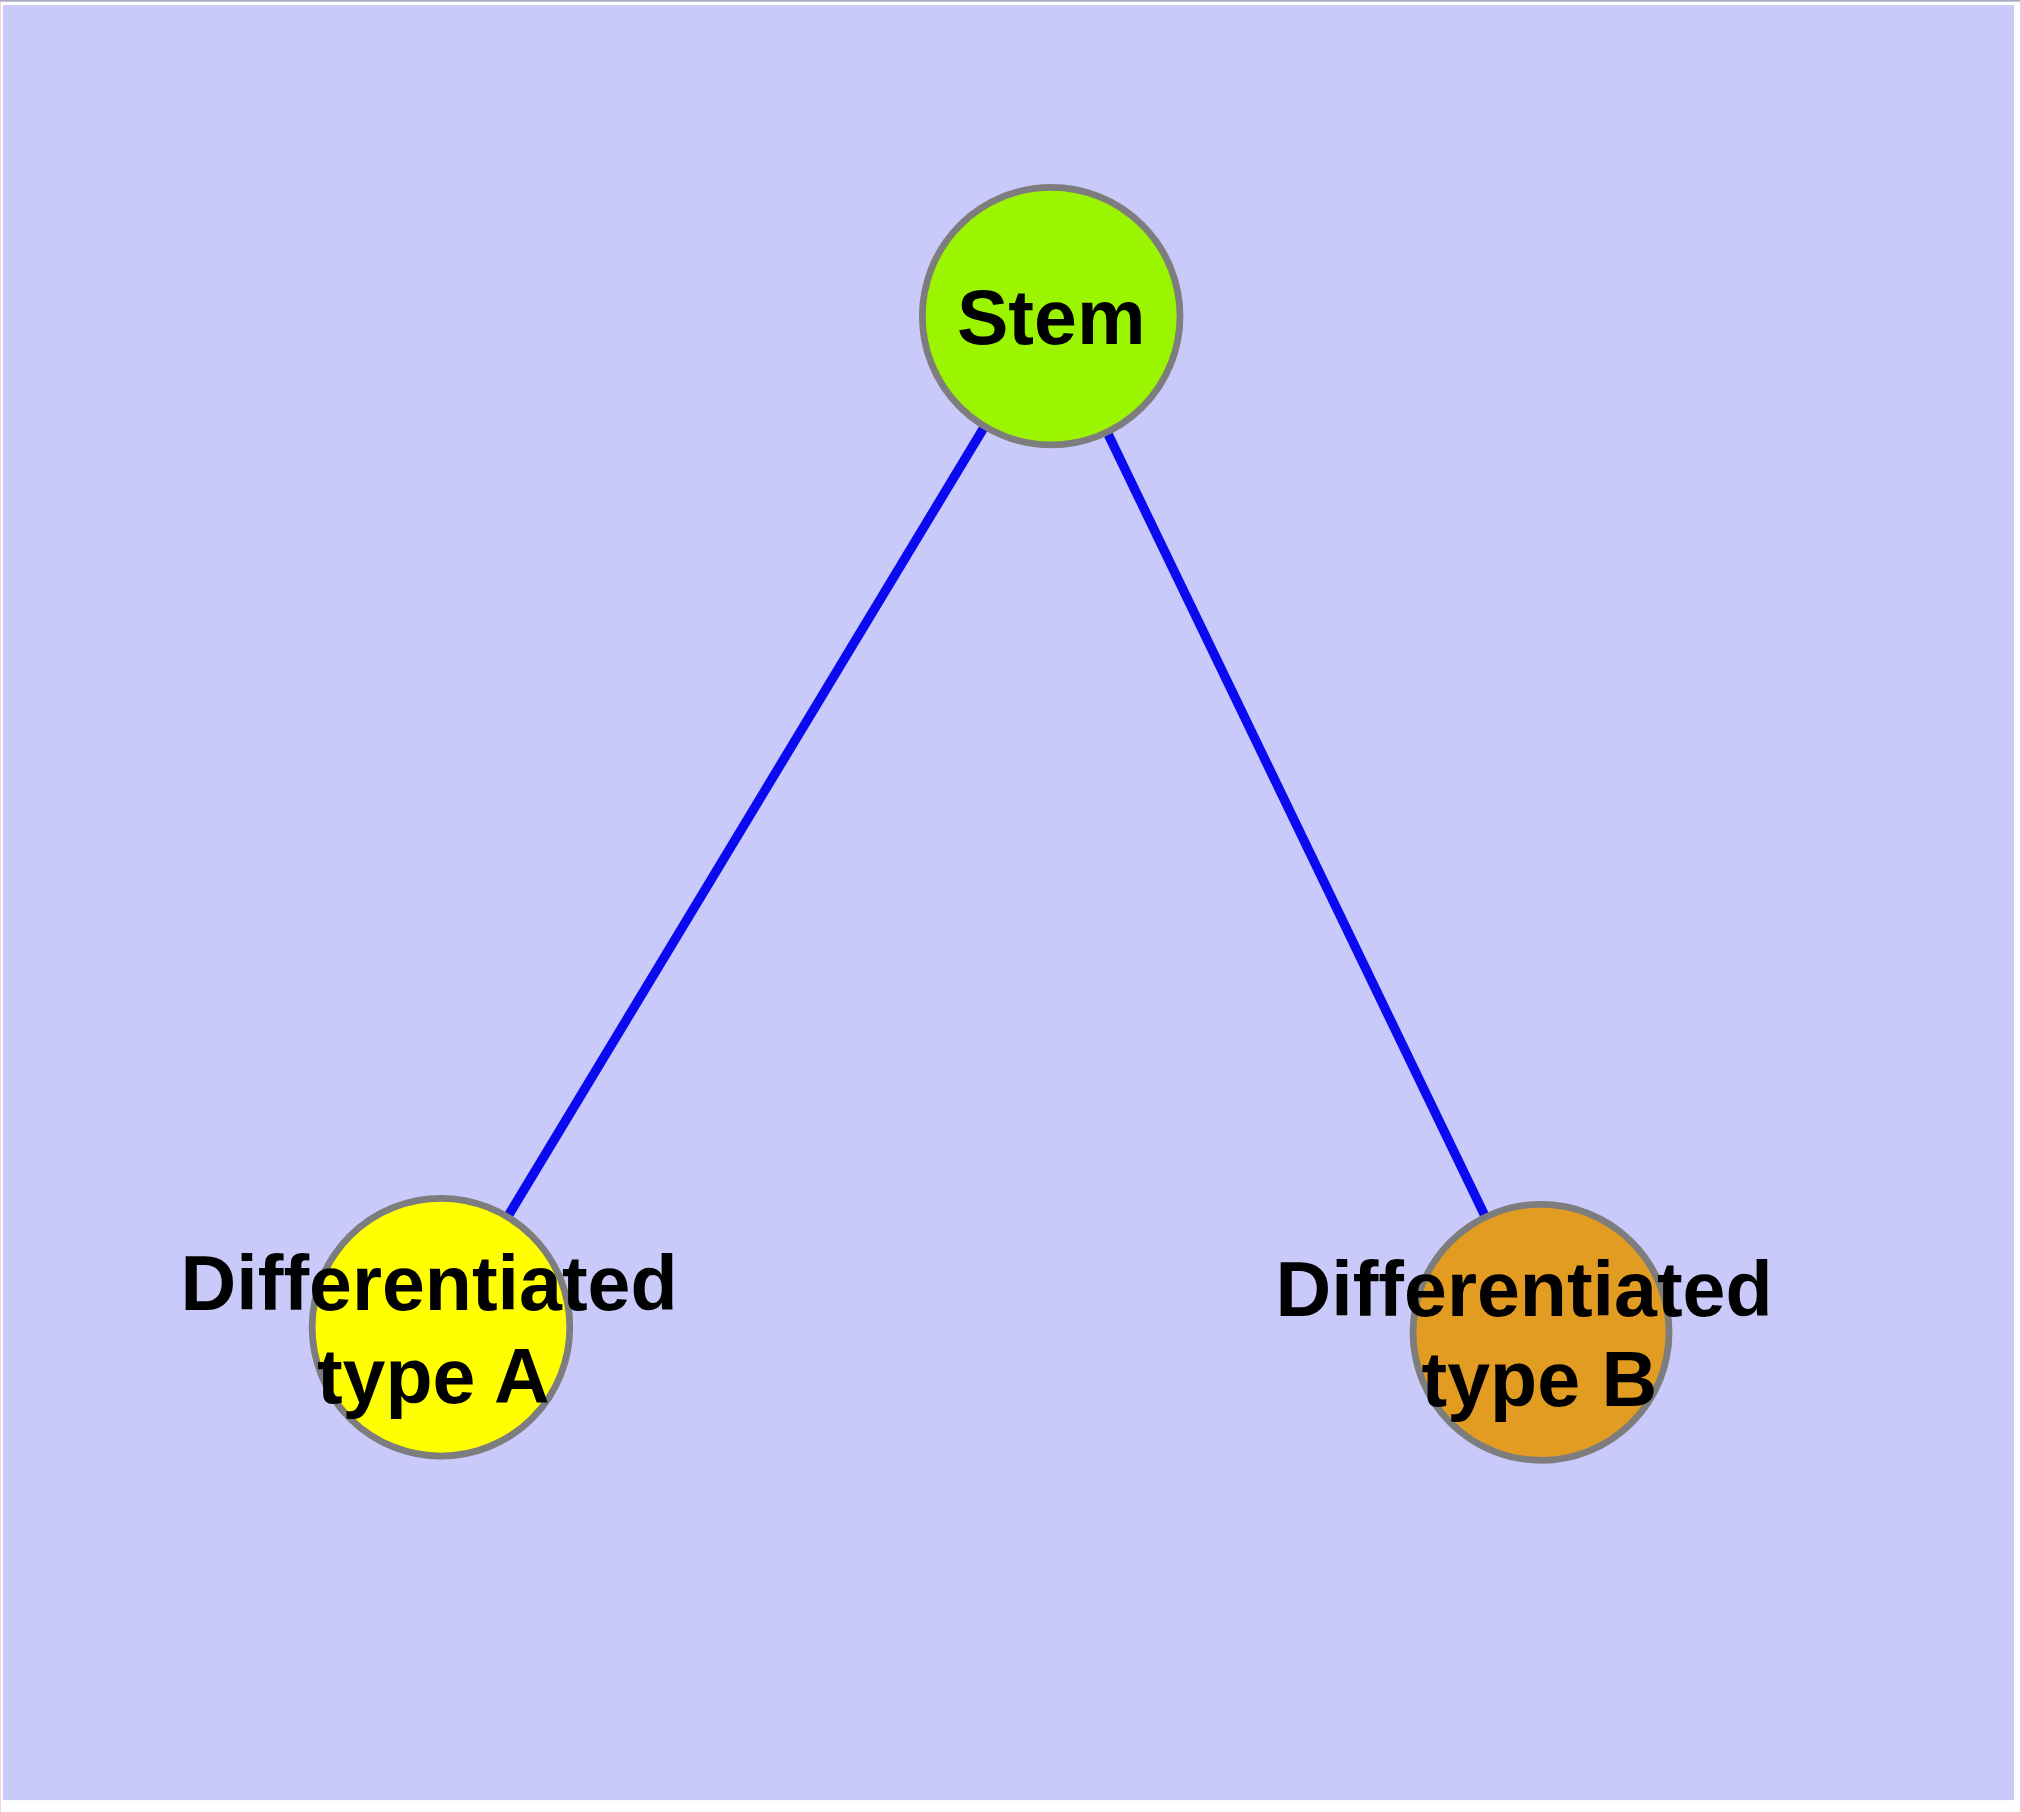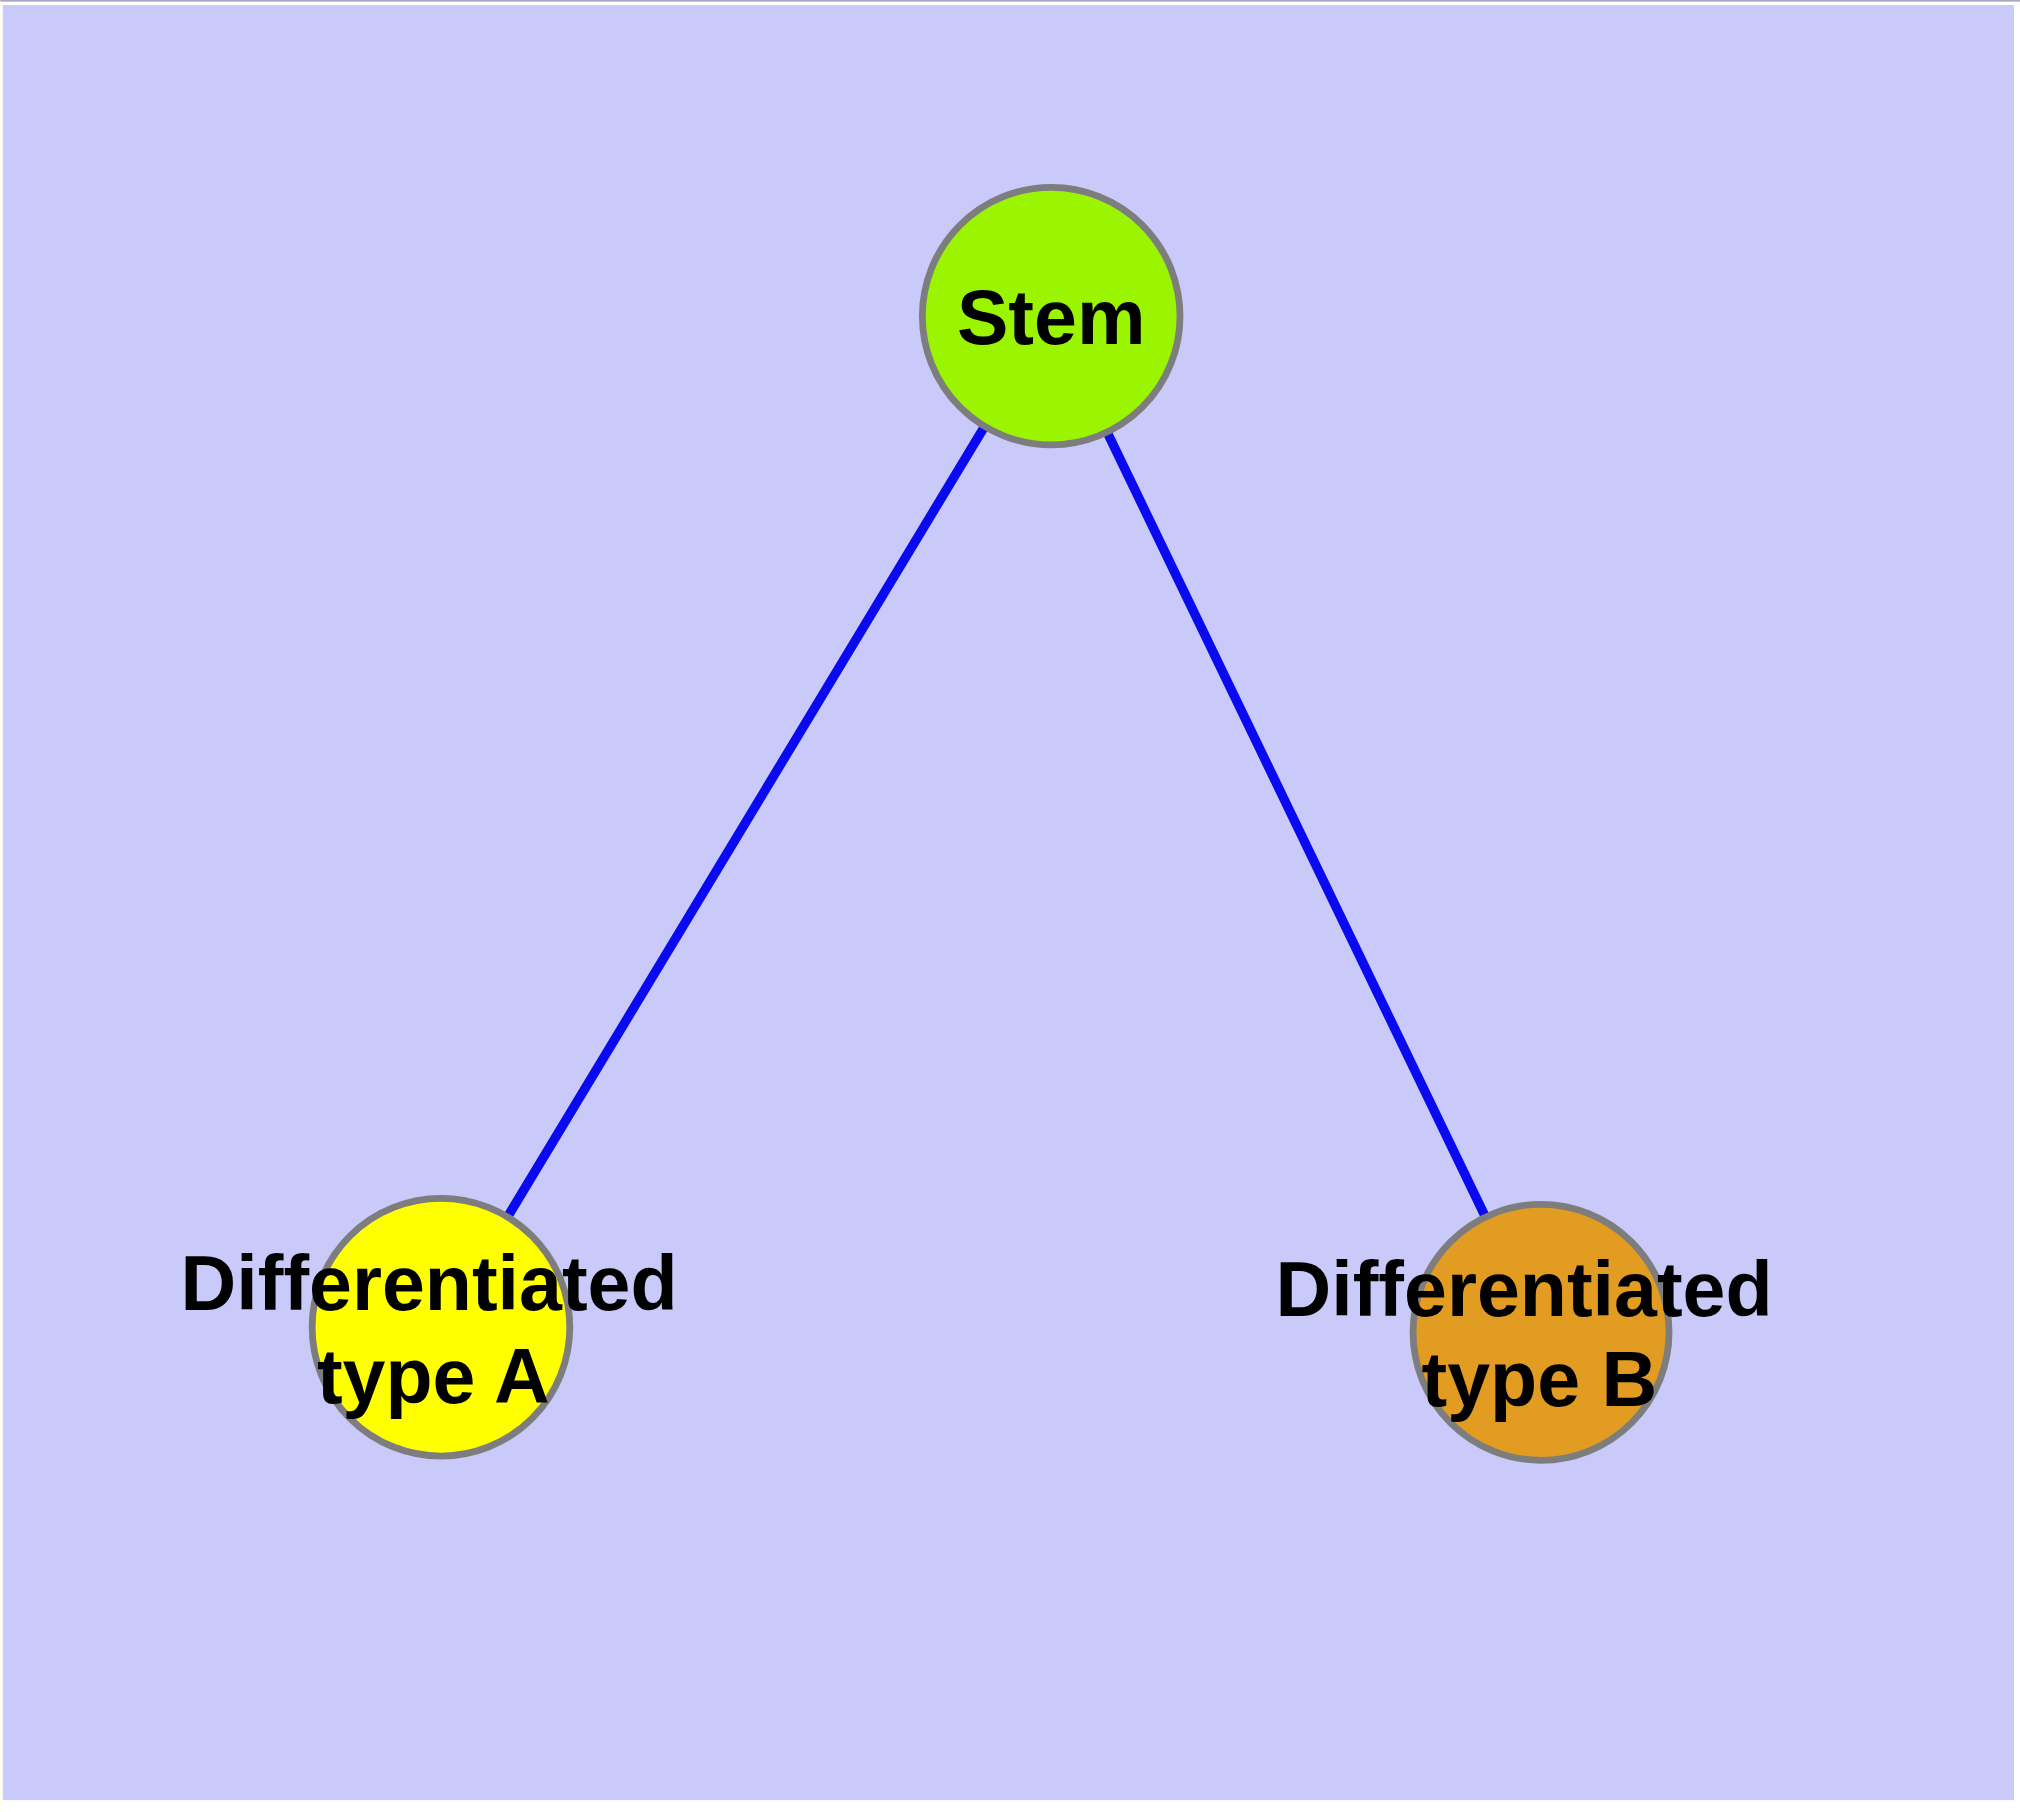--- a/index.html
+++ b/index.html
@@ -1,20 +1,20 @@
 <!DOCTYPE html>
 <html style="font-size:13.6px"><head>
 <meta charset="utf-8">
 <style>
   html, body { margin: 0; padding: 0; background: #ffffff; }
   #stage {
     position: relative;
     width: 2021px;
     height: 1812px;
-    background: #fef9c3;
+    background: #ef4444;
   }
   svg { display: block; }
   .node-label {
     font-family: "Liberation Sans", "DejaVu Sans", sans-serif;
     font-weight: bold;
     font-size: 91px;
     text-anchor: middle;
   }
   .edge-line {
     stroke-width: 11px;

